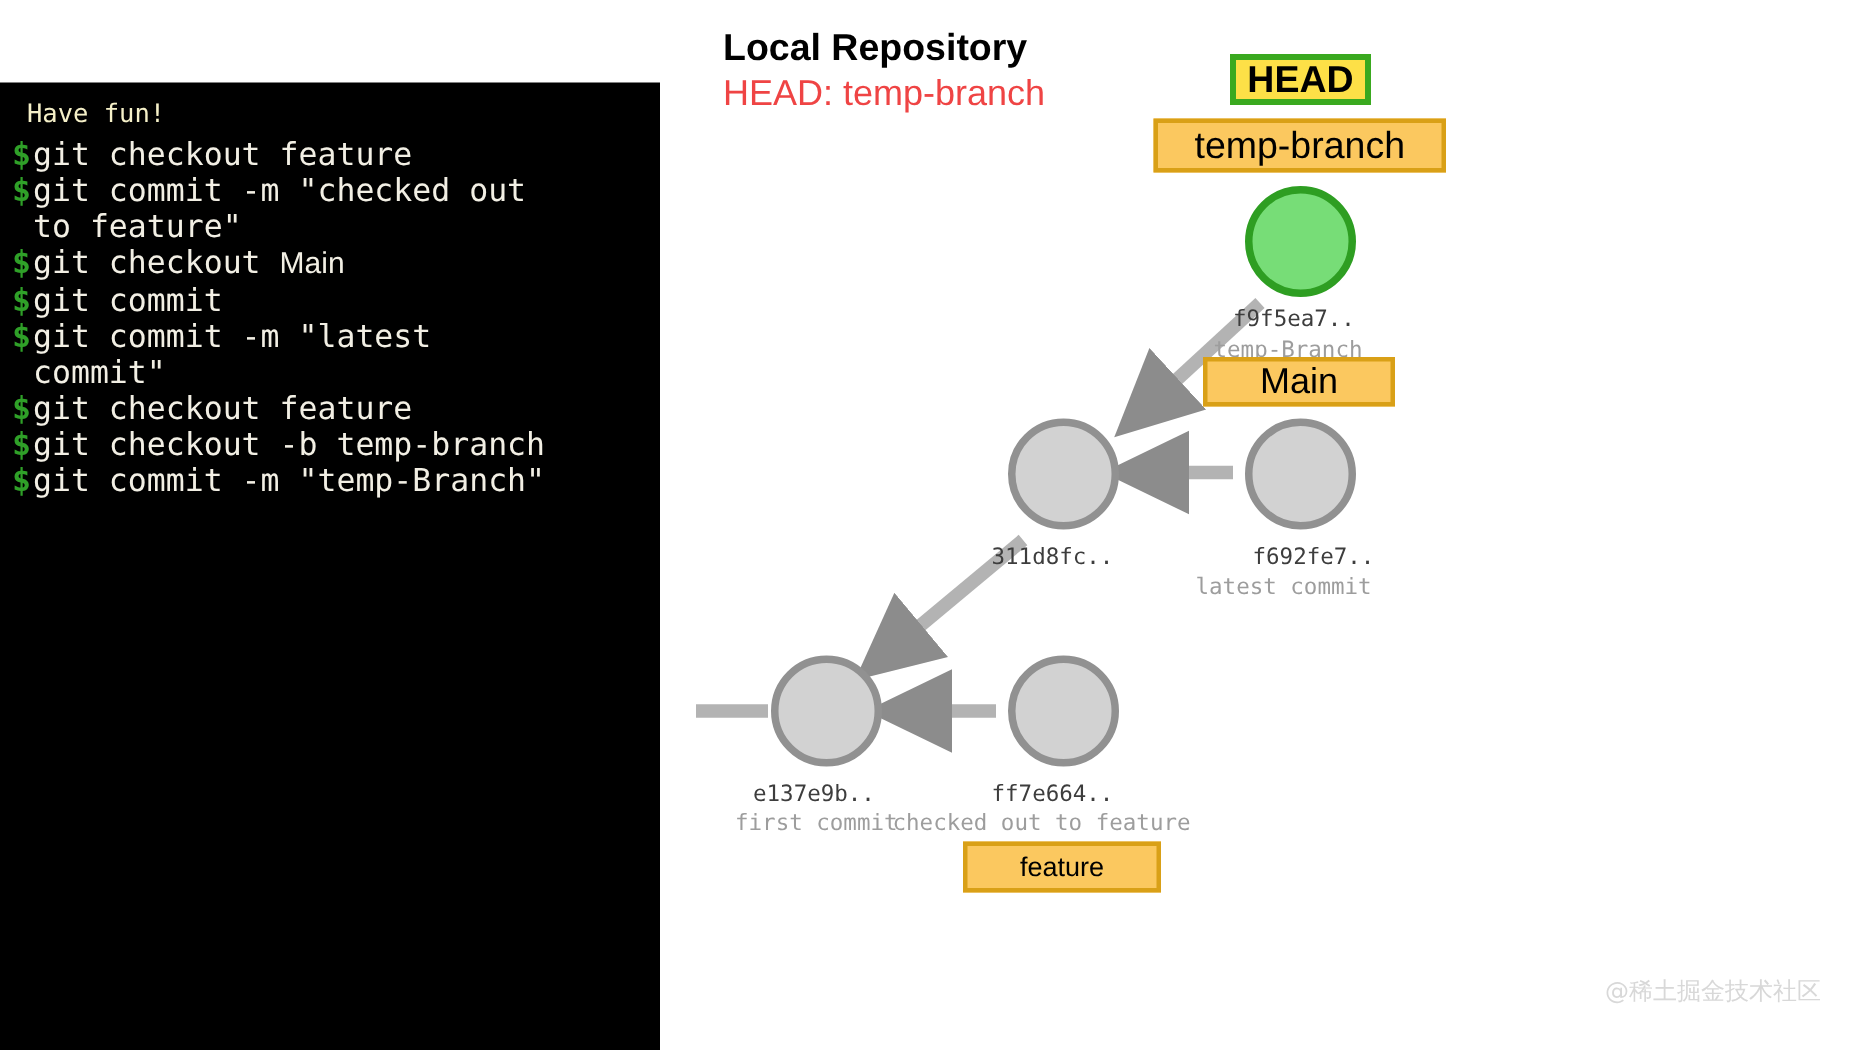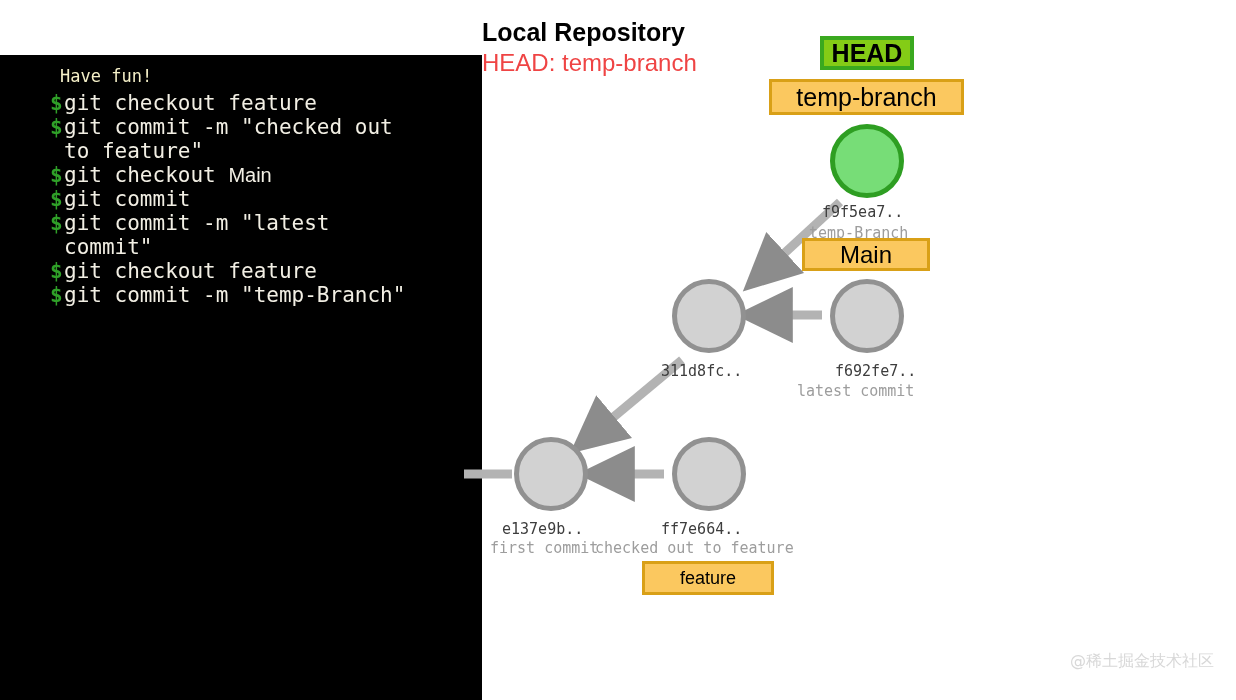--- a/index.html
+++ b/index.html
@@ -17,21 +17,20 @@
 
   
   #terminal {
     position: absolute;
     left: 0;
     top: 55px;
     width: 440px;
     height: 645px;
     background: #000000;
     overflow: hidden;
-    padding-left: 42px;
   }
   #terminal-inner {
     padding: 10px 6px 0 8px;
   }
   .term-line {
     font-family: "DejaVu Sans Mono", "Liberation Mono", monospace;
     font-size: 21px;
     line-height: 24px;
     color: #f2efe4;
     white-space: pre;
@@ -134,21 +133,21 @@
     align-items: center;
     justify-content: center;
     white-space: nowrap;
   }
   .tagbox.branch {
     background: #fbc85f;
     border: 3px solid #d9a017;
     color: #000000;
   }
   .tagbox.head {
-    background: #84cc16;
+    background: #fde047;
     border: 4px solid #3aa91f;
     color: #000000;
     font-weight: bold;
   }
 
   #watermark {
     position: absolute;
     right: 22px;
     bottom: 28px;
     font-size: 16px;
@@ -165,20 +164,21 @@
     <div class="term-line banner">Have fun!</div>
     <div id="term-lines">
         <div class="term-line"><span class="prompt">$</span><span>git checkout feature</span></div>
         <div class="term-line"><span class="prompt">$</span><span>git commit -m "checked out</span></div>
         <div class="term-line"><span class="cont-indent"></span><span>to feature"</span></div>
         <div class="term-line"><span class="prompt">$</span><span>git checkout </span><span class="sans-word">Main</span></div>
         <div class="term-line"><span class="prompt">$</span><span>git commit</span></div>
         <div class="term-line"><span class="prompt">$</span><span>git commit -m "latest</span></div>
         <div class="term-line"><span class="cont-indent"></span><span>commit"</span></div>
         <div class="term-line"><span class="prompt">$</span><span>git checkout feature</span></div>
+        <div class="term-line"><span class="prompt">$</span><span>git checkout -b temp-branch</span></div>
         <div class="term-line"><span class="prompt">$</span><span>git commit -m "temp-Branch"</span></div>
       </div>
   </div>
 </div>
 
 <div id="diagram">
 
   <div id="title-block">
     <div id="repo-title">Local Repository</div>
     <div id="head-line">HEAD: temp-branch</div>

